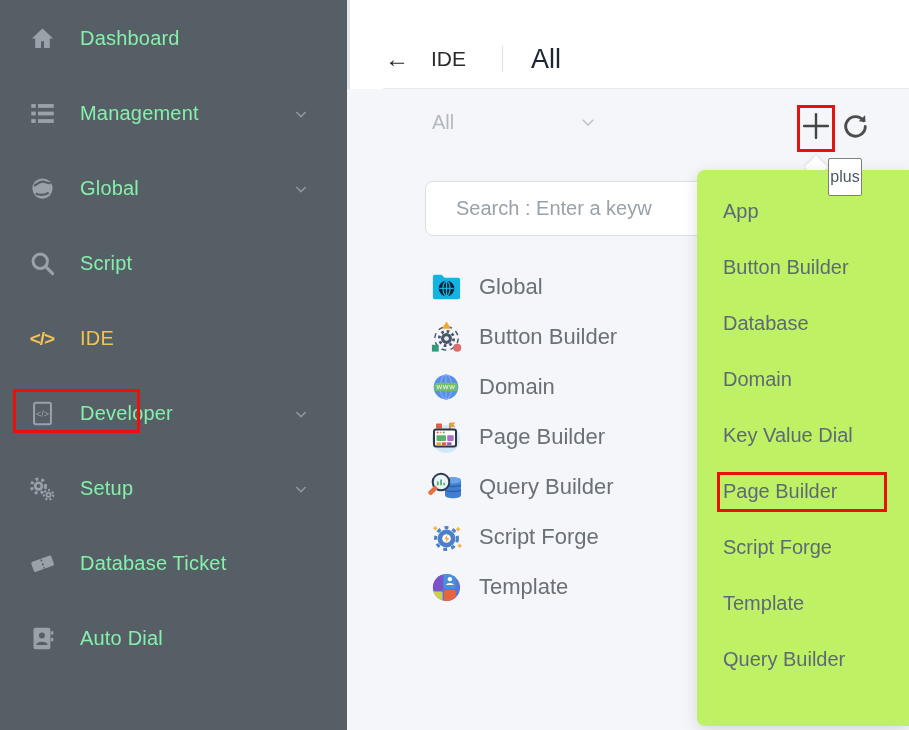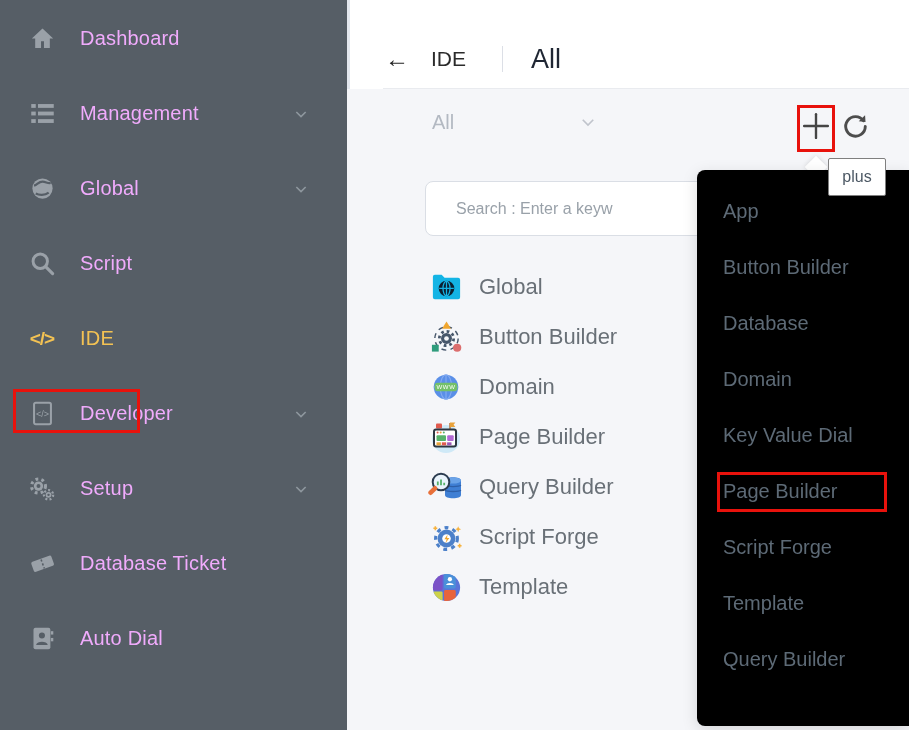--- a/index.html
+++ b/index.html
@@ -11,21 +11,21 @@
   
   .sidebar {
     position: absolute; left: 0; top: 0; width: 347px; height: 730px;
     background: #565e66; padding-top: 1px;
   }
   .side-item {
     position: relative; height: 75px; display: flex; align-items: center;
     padding-left: 27px; cursor: pointer;
   }
   .side-icon { width: 30px; height: 28px; display: flex; align-items: center; justify-content: center; flex: 0 0 30px; }
-  .side-label { margin-left: 23px; font-size: 20px; color: #f0abfc; letter-spacing: .2px; }
+  .side-label { margin-left: 23px; font-size: 20px; color: #86efac; letter-spacing: .2px; }
   .side-item.active .side-label { color: #f3c253; }
   .code-glyph { color: #f3c253; font-size: 19px; font-weight: bold; letter-spacing: -1px; }
   .side-chevron { position: absolute; right: 38px; top: 50%; transform: translateY(-50%); width: 16px; height: 16px; }
   
   .main { position: absolute; left: 347px; top: 0; width: 562px; height: 730px; background: #ffffff; }
   .side-edge { position: absolute; left: 0; top: 0; width: 3px; height: 730px; background: #e3e7ee; }
   .main-body { position: absolute; left: 0; top: 89px; width: 562px; height: 641px; background: #f5f6f9; }
   .header-row {
     position: absolute; left: 38px; top: 30px; height: 58px;
     display: flex; align-items: center;
@@ -42,47 +42,47 @@
   }
   .filter-value { margin-left: 15px; font-size: 20px; color: #b3b9c2; }
   .filter-chevron { position: absolute; right: 0; top: 13px; width: 18px; height: 18px; }
   
   .plus-btn { position: absolute; left: 453px; top: 107px; width: 32px; height: 42px; display:flex; align-items:center; justify-content:center; cursor: pointer; }
   .refresh-btn { position: absolute; left: 492px; top: 111px; width: 32px; height: 34px; display:flex; align-items:center; justify-content:center; cursor: pointer; }
   
   .search-input {
     position: absolute; left: 78px; top: 181px; width: 292px; height: 55px;
     background: #ffffff; border: 1px solid #dadee5; border-radius: 8px;
-    padding: 0 16px 0 30px; font-size: 16px; color: #444;
+    padding: 0 16px 0 30px; font-size: 20px; color: #444;
     font-family: "Liberation Sans", sans-serif; outline: none;
   }
   .search-input::placeholder { color: #99a1a9; }
   
   .obj-list { position: absolute; left: 81px; top: 262px; width: 280px; }
   .obj-item { height: 50px; display: flex; align-items: center; cursor: pointer; }
   .obj-icon { width: 36px; height: 36px; flex: 0 0 36px; display:flex; align-items:center; justify-content:center; }
   .obj-label { margin-left: 15px; font-size: 22px; color: #697077; }
   
   .notch {
     position: absolute; left: 461px; top: 159px; width: 16px; height: 16px;
     background: #ffffff; transform: rotate(45deg);
     box-shadow: 0 0 5px rgba(0,0,0,.14); z-index: 4;
   }
   .dropdown-panel {
     position: absolute; left: 350px; top: 170px; width: 212px; height: 556px;
-    background: #000000; border-radius: 8px 0 0 8px;
+    background: #bef264; border-radius: 8px 0 0 8px;
     box-shadow: 0 4px 16px rgba(0,0,0,.13); z-index: 5; padding-top: 13px;
   }
   .dd-item {
     height: 56px; display: flex; align-items: center; padding-left: 26px;
     font-size: 20px; color: #5d6a76; cursor: pointer; white-space: nowrap;
   }
   
   .tooltip {
-    position: absolute; left: 481px; top: 158px; width: 58px; height: 38px;
+    position: absolute; left: 481px; top: 158px; width: 34px; height: 38px;
     background: #ffffff; border: 1.5px solid #7f7f7f; border-radius: 2px;
     display: flex; align-items: center; justify-content: center;
     font-size: 16px; color: #4c5864; z-index: 8;
   }
   
   .anno { position: absolute; border: 3px solid #e8120c; background: transparent; z-index: 10; pointer-events: none; }
   .anno-ide { left: 13px; top: 389px; width: 127px; height: 44px; }
   .anno-plus { left: 797px; top: 105px; width: 38px; height: 47px; }
   .anno-pb { left: 717px; top: 472px; width: 170px; height: 40px; }
 </style>

